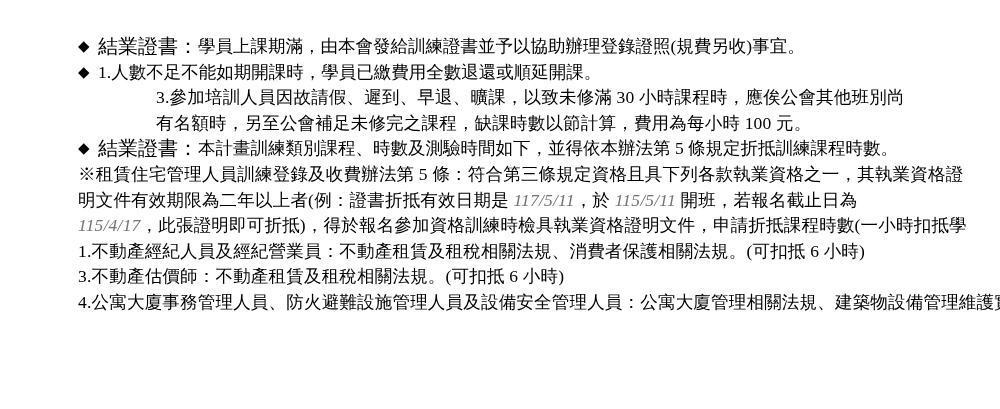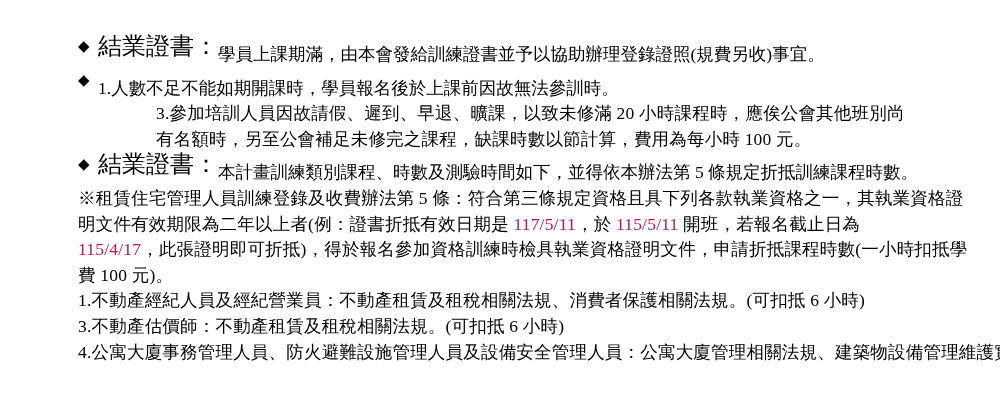--- a/index.html
+++ b/index.html
@@ -43,35 +43,35 @@
   }
   .bullet {
     flex: 0 0 auto;
     width: 20px;
     font-size: 15px;
     line-height: 25.6px;
   }
   .bullet-label {
     flex: 0 0 auto;
     white-space: pre;
-    font-size: 24px;
+    font-size: 20px;
     line-height: 25.6px;
   }
   .bullet-text {
     flex: 1 1 auto;
     font-size: 17.5px;
     line-height: 25.6px;
     white-space: nowrap;
-    margin-top: 8px;
   }
   .indent-2 {
     padding-left: 78px;
   }
   .red {
-    color: #be185d;
+    color: #737373;
+    font-style: italic;
   }
   .numlist .line {
     white-space: nowrap;
   }
   .note-block .line {
     white-space: nowrap;
   }
 </style>
 </head>
 <body>
@@ -81,45 +81,42 @@
 
     <div class="blk bullet-row">
       <span class="bullet">◆</span>
       <span class="bullet-label">結業證書：</span>
       <span class="bullet-text">學員上課期滿，由本會發給訓練證書並予以協助辦理登錄證照(規費另收)事宜。</span>
     </div>
 
     <div class="blk">
       <div class="bullet-row">
         <span class="bullet">◆</span>
-        <span class="bullet-text"><span>1.</span><span>人數不足不能如期開課時，學員報名後於上課前因故無法參訓時。</span></span>
+        <span class="bullet-text"><span>1.</span><span>人數不足不能如期開課時，學員已繳費用全數退還或順延開課。</span></span>
       </div>
-      <div class="line indent-2"><span>3.</span><span>參加培訓人員因故請假、遲到、早退、曠課，以致未修滿 20 小時課程時，應俟公會其他班別尚</span></div>
+      <div class="line indent-2"><span>3.</span><span>參加培訓人員因故請假、遲到、早退、曠課，以致未修滿 30 小時課程時，應俟公會其他班別尚</span></div>
       <div class="line indent-2">有名額時，另至公會補足未修完之課程，缺課時數以節計算，費用為每小時 100 元。</div>
     </div>
 
     <div class="blk bullet-row">
       <span class="bullet">◆</span>
       <span class="bullet-label">結業證書：</span>
       <span class="bullet-text">本計畫訓練類別課程、時數及測驗時間如下，並得依本辦法第 5 條規定折抵訓練課程時數。</span>
     </div>
 
     <div class="blk note-block">
       <div class="line">
         <span>※租賃住宅管理人員訓練登錄及收費辦法第 5 條：符合第三條規定資格且具下列各款執業資格之一，其執業資格證</span>
       </div>
       <div class="line">
         <span>明文件有效期限為二年以上者(例：證書折抵有效日期是 </span><span class="red">117/5/11</span><span>，於 </span><span class="red">115/5/11</span><span> 開班，若報名截止日為</span>
       </div>
       <div class="line">
         <span class="red">115/4/17</span><span>，此張證明即可折抵)，得於報名參加資格訓練時檢具執業資格證明文件，申請折抵課程時數(一小時扣抵學</span>
       </div>
-      <div class="line">
-        <span>費 100 元)。</span>
-      </div>
     </div>
 
     <div class="blk numlist">
       <div class="line"><span>1.</span><span>不動產經紀人員及經紀營業員：不動產租賃及租稅相關法規、消費者保護相關法規。(可扣抵 6 小時)</span></div>
       <div class="line"><span>3.</span><span>不動產估價師：不動產租賃及租稅相關法規。(可扣抵 6 小時)</span></div>
       <div class="line"><span>4.</span><span>公寓大廈事務管理人員、防火避難設施管理人員及設備安全管理人員：公寓大廈管理相關法規、建築物設備管理維護實</span></div>
 
     </div>
 
   </div>

